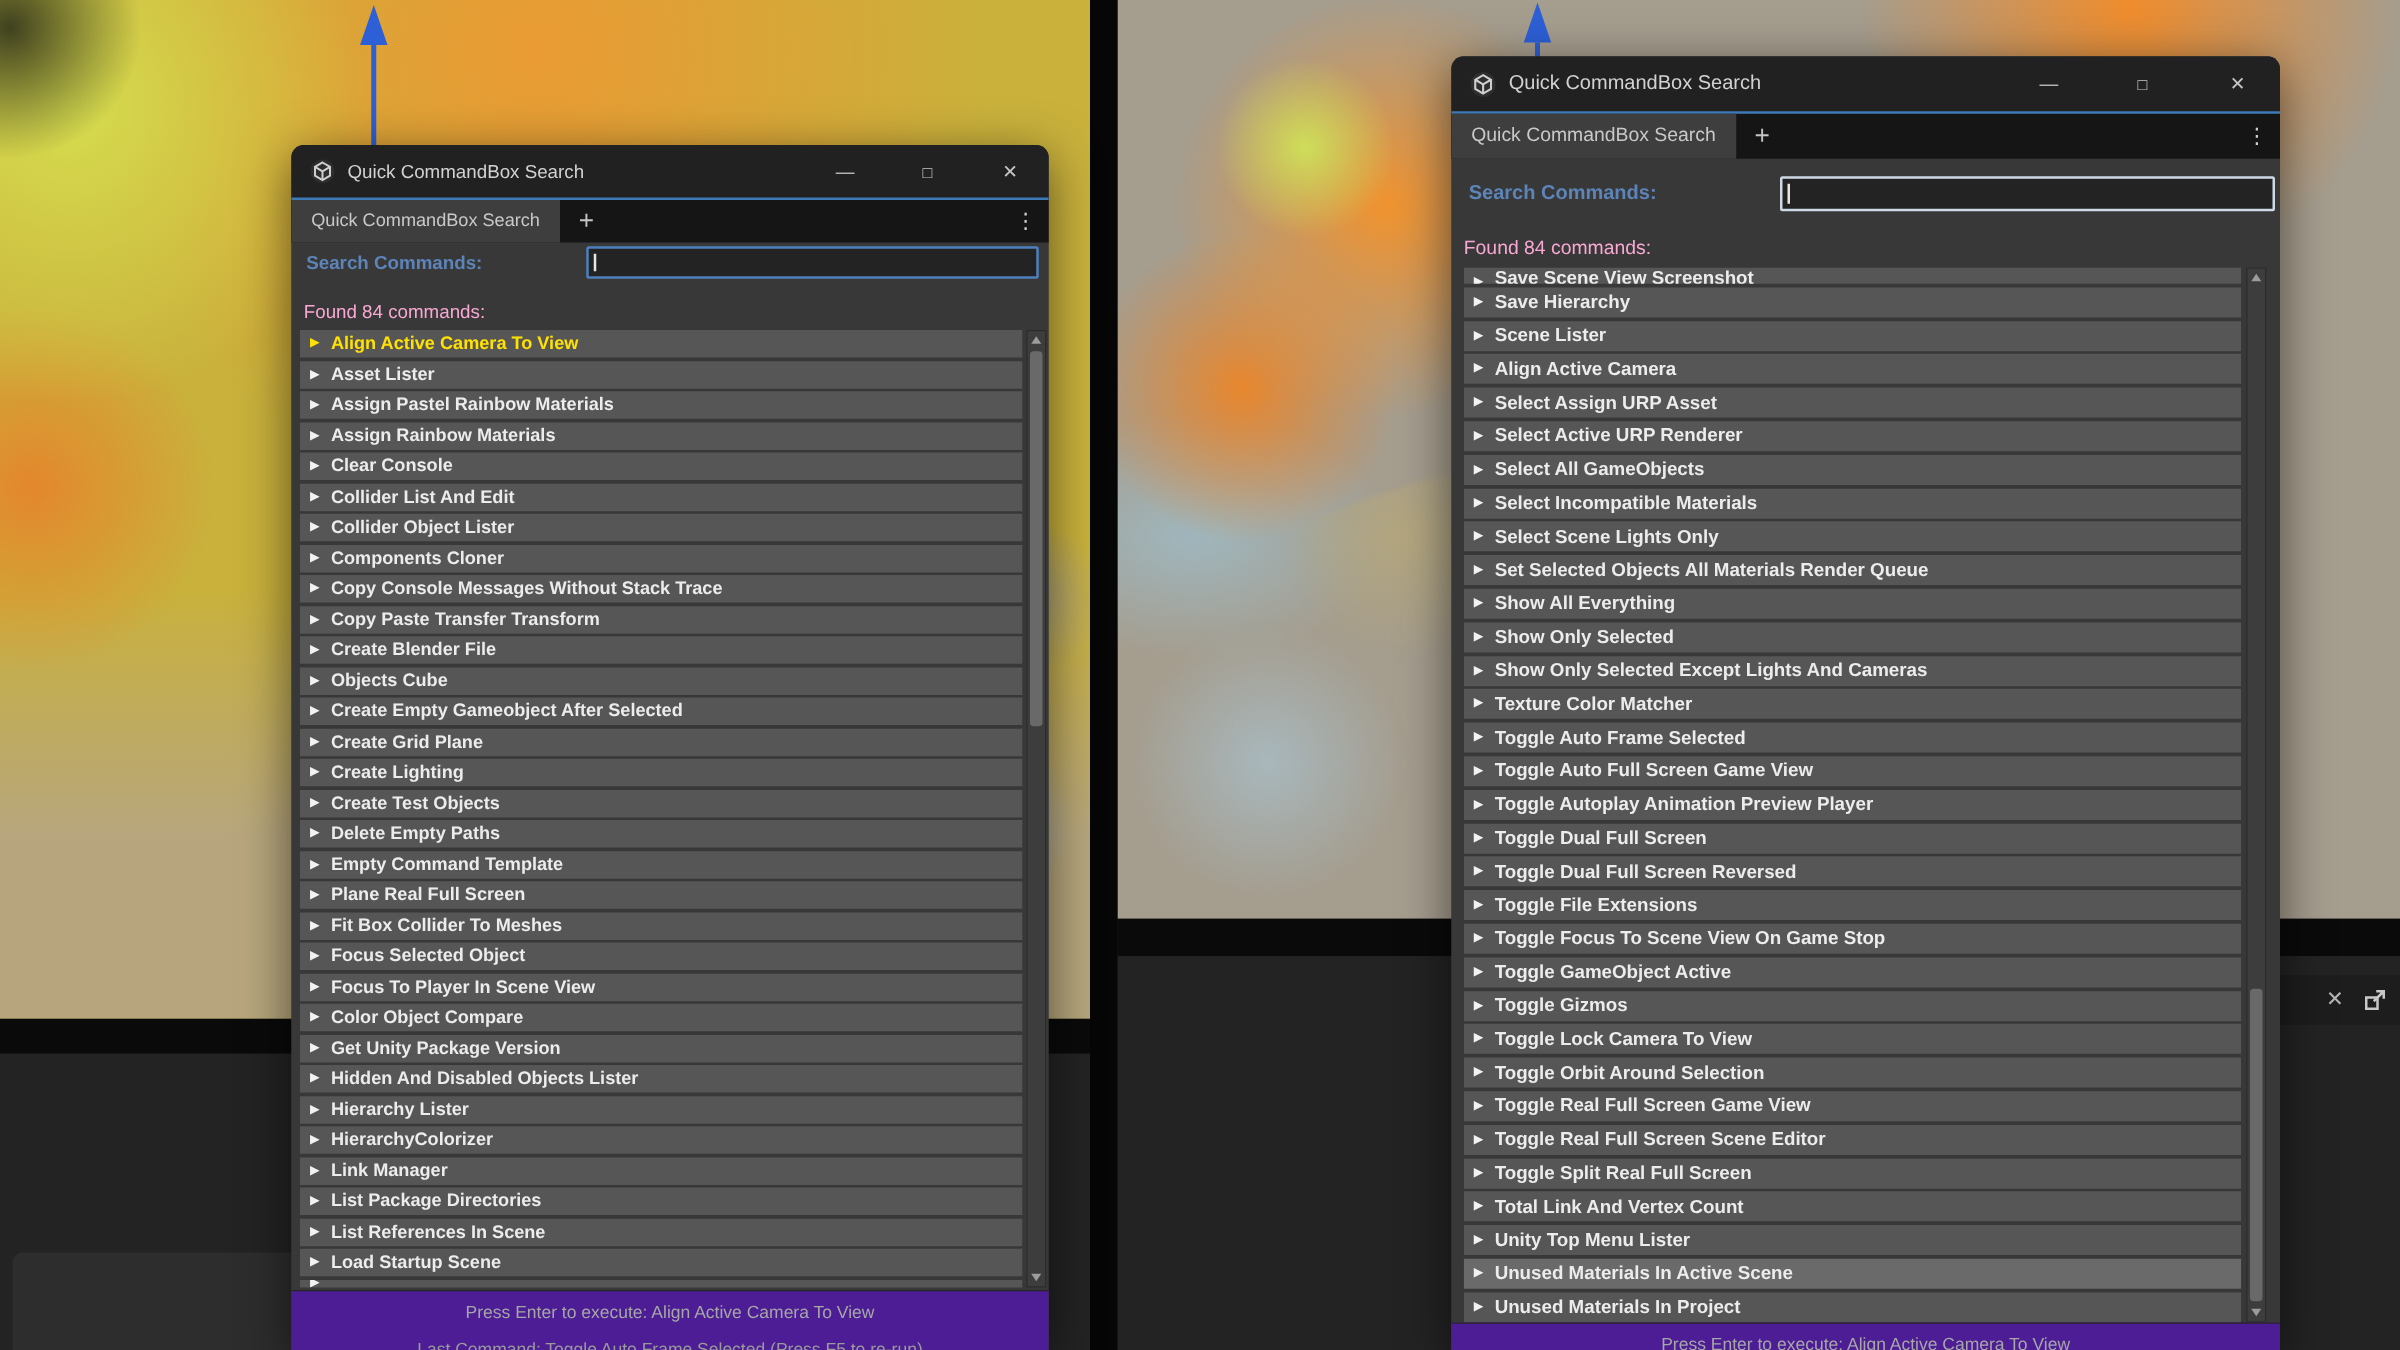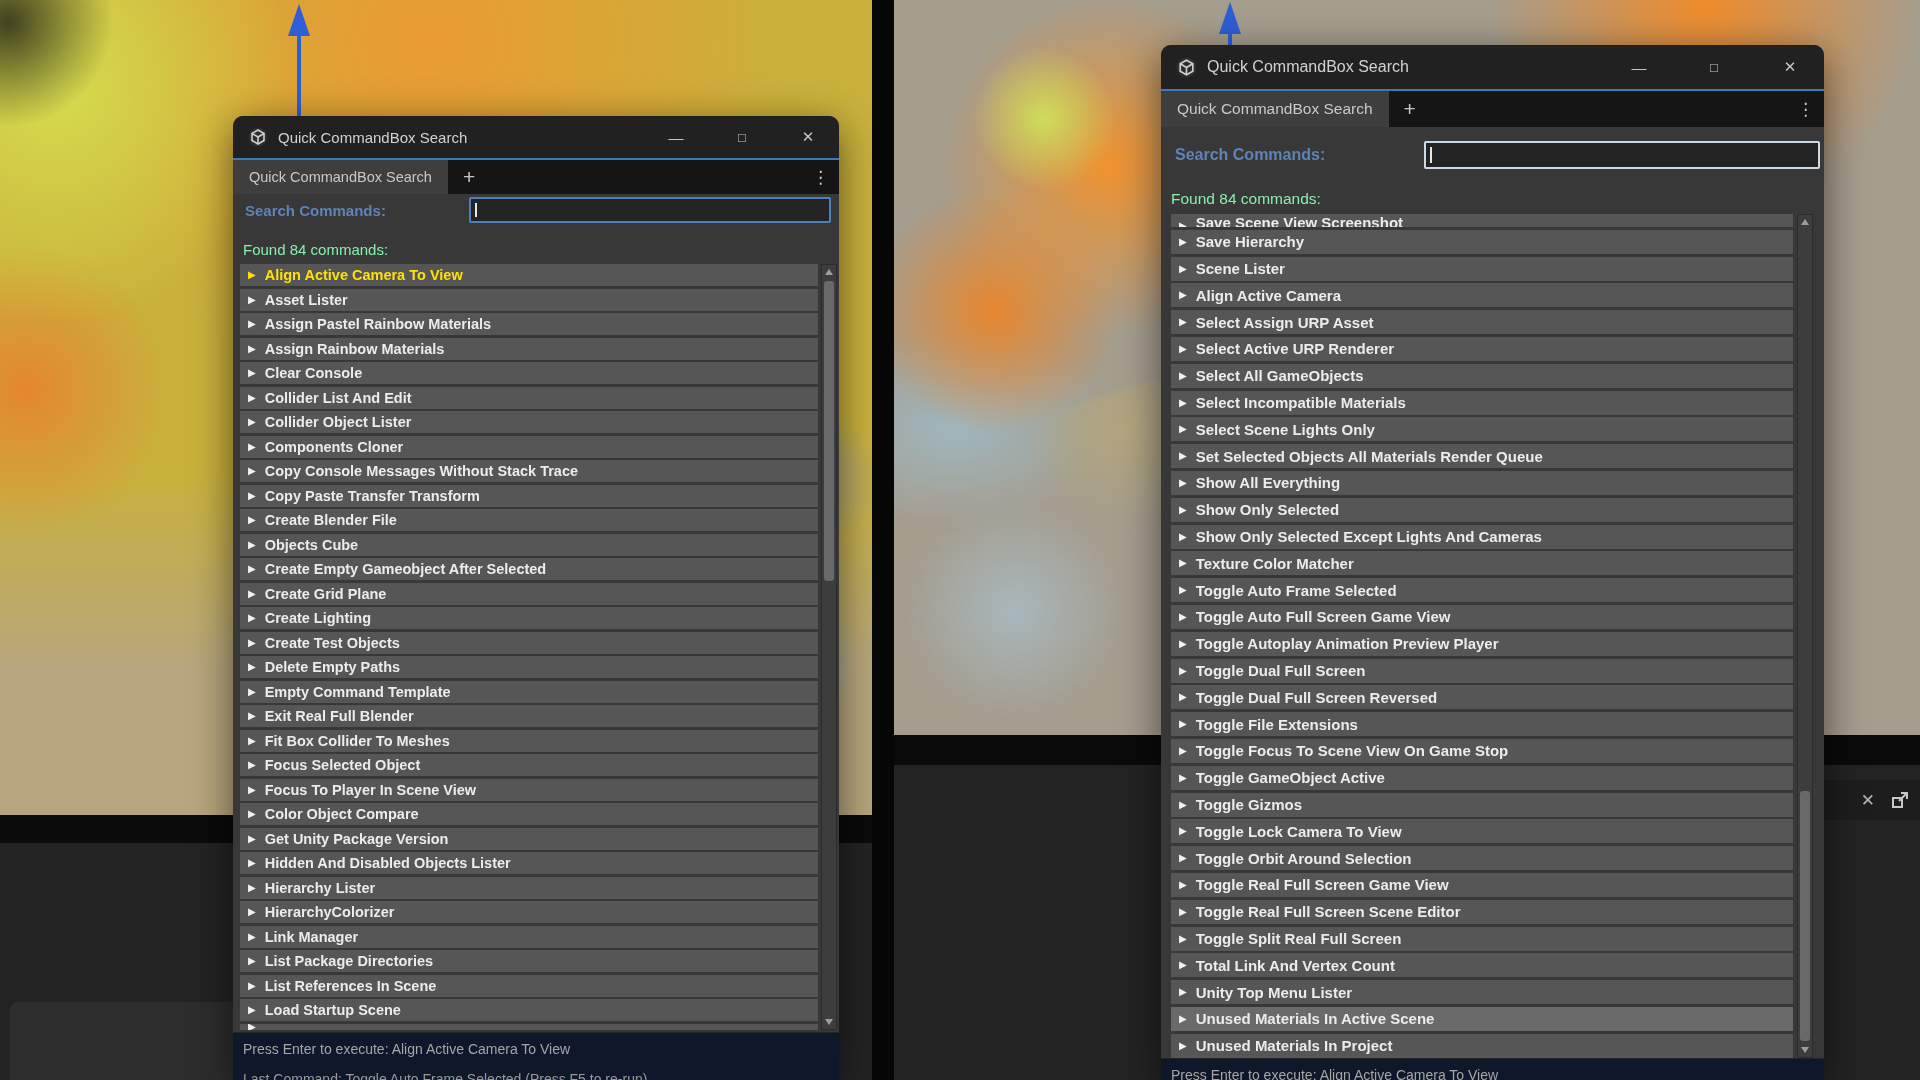--- a/index.html
+++ b/index.html
@@ -71,21 +71,21 @@
   .win-right .tab { font-size:15.5px; }
   .addtab { color:#c4c4c4; font-size:21px; display:flex; align-items:center; padding:0 15px; }
   .kebab { margin-left:auto; color:#d0d0d0; font-size:17px; display:flex; align-items:center; padding:0 10px; }
   .search-label { position:absolute; color:#5d84b8; font-weight:bold; }
   .win-left  .search-label { left:12px; top:86px;  font-size:15px; }
   .win-right .search-label { left:14px; top:101px; font-size:16px; }
   .search-input { position:absolute; background:#232323; border-radius:2px; }
   .win-left  .search-input { left:236px; top:81px; width:362px; height:26px; border:2px solid #4d80bc; }
   .win-right .search-input { left:263px; top:96px; width:396px; height:28px; border:2px solid #cdd9e4; }
   .caret { position:absolute; left:4px; top:4px; bottom:4px; width:2px; background:#e6e6e6; }
-  .found { position:absolute; color:#86efac; }
+  .found { position:absolute; color:#f9a8d4; }
   .win-left  .found { left:10px; top:125px; font-size:15px; }
   .win-right .found { left:10px; top:145px; font-size:15.5px; }
   .cmd-list { position:absolute; overflow:hidden; }
   .win-left  .cmd-list { left:7px;  top:148px; width:578px; height:766px; }
   .win-right .cmd-list { left:10px; top:169px; width:622px; height:844px; }
   .cmd-row { background:#565656; display:flex; align-items:center; color:#ececec; font-weight:bold; }
   .win-left  .cmd-row { height:22px; margin-bottom:2.5px; font-size:14.5px; }
   .win-right .cmd-row { height:24px; margin-bottom:2.8px; font-size:15px; }
   .arrow { font-size:10px; margin:0 9px 0 8px; color:#f2f2f2; line-height:1; }
   .cmd-row.selected, .cmd-row.selected .arrow { color:#ffe103; }
@@ -98,21 +98,21 @@
   .win-right .vscroll { left:636px; top:169px; height:844px; }
   .sb-arrow { position:absolute; left:0; right:0; height:14px; display:flex; align-items:center; justify-content:center; }
   .sb-arrow.up { top:0; } .sb-arrow.down { bottom:0; }
   .sb-arrow.up::after { content:""; border-left:4px solid transparent; border-right:4px solid transparent;
     border-bottom:6px solid #9c9c9c; }
   .sb-arrow.down::after { content:""; border-left:4px solid transparent; border-right:4px solid transparent;
     border-top:6px solid #9c9c9c; }
   .sb-thumb { position:absolute; left:2px; right:2px; background:#696969; border-radius:3px; }
   .win-left  .sb-thumb { top:16px; height:300px; }
   .win-right .sb-thumb { bottom:16px; height:250px; }
-  .statusbar { position:absolute; left:0; right:0; bottom:0; background:#0f172a; border-top:1px solid #262626; }
+  .statusbar { position:absolute; left:0; right:0; bottom:0; background:#4c1d95; border-top:1px solid #262626;text-align:center; }
   .win-left  .statusbar { top:916px; }
   .win-right .statusbar { top:1013px; }
   .status-line { padding:8px 10px 0; color:#a6a6a6; font-size:14px; white-space:nowrap; }
   .status-line.last { padding-top:14px; color:#9a9a9a; }
 </style>
 </head>
 <body>
 
 <div class="stage">
 
@@ -235,21 +235,21 @@
         <div class="cmd-row">
           <span class="arrow">▶</span>
           <span class="cmd-label">Delete Empty Paths</span>
         </div>
         <div class="cmd-row">
           <span class="arrow">▶</span>
           <span class="cmd-label">Empty Command Template</span>
         </div>
         <div class="cmd-row">
           <span class="arrow">▶</span>
-          <span class="cmd-label">Exit Real Full Blender</span>
+          <span class="cmd-label">Plane Real Full Screen</span>
         </div>
         <div class="cmd-row">
           <span class="arrow">▶</span>
           <span class="cmd-label">Fit Box Collider To Meshes</span>
         </div>
         <div class="cmd-row">
           <span class="arrow">▶</span>
           <span class="cmd-label">Focus Selected Object</span>
         </div>
         <div class="cmd-row">

